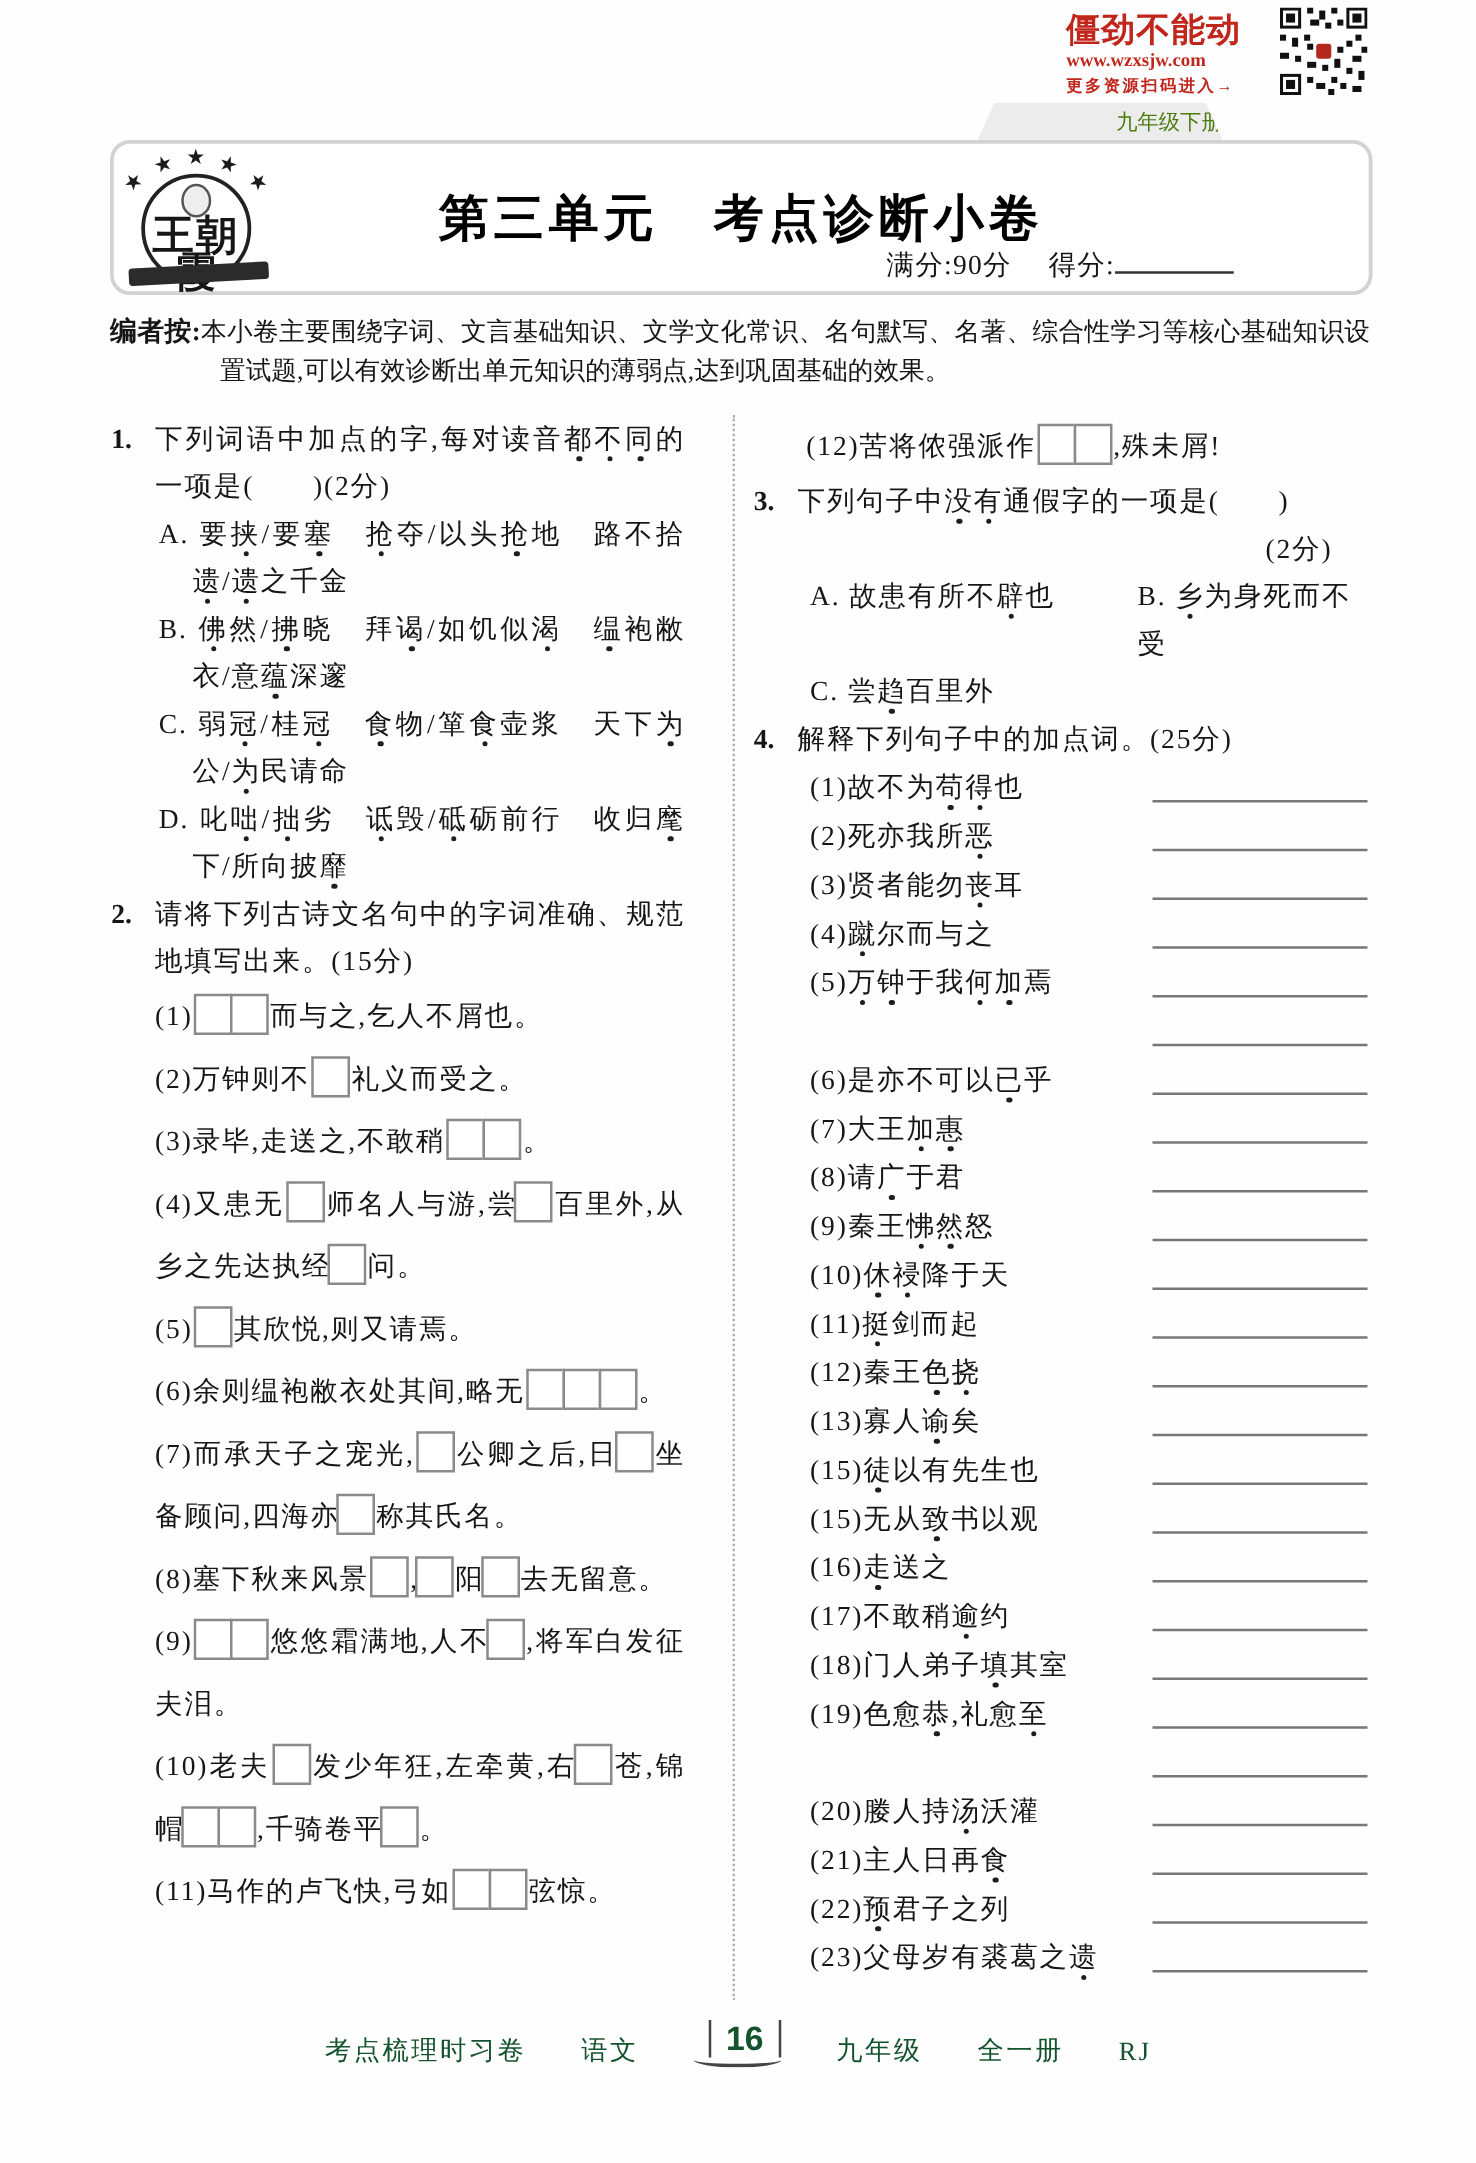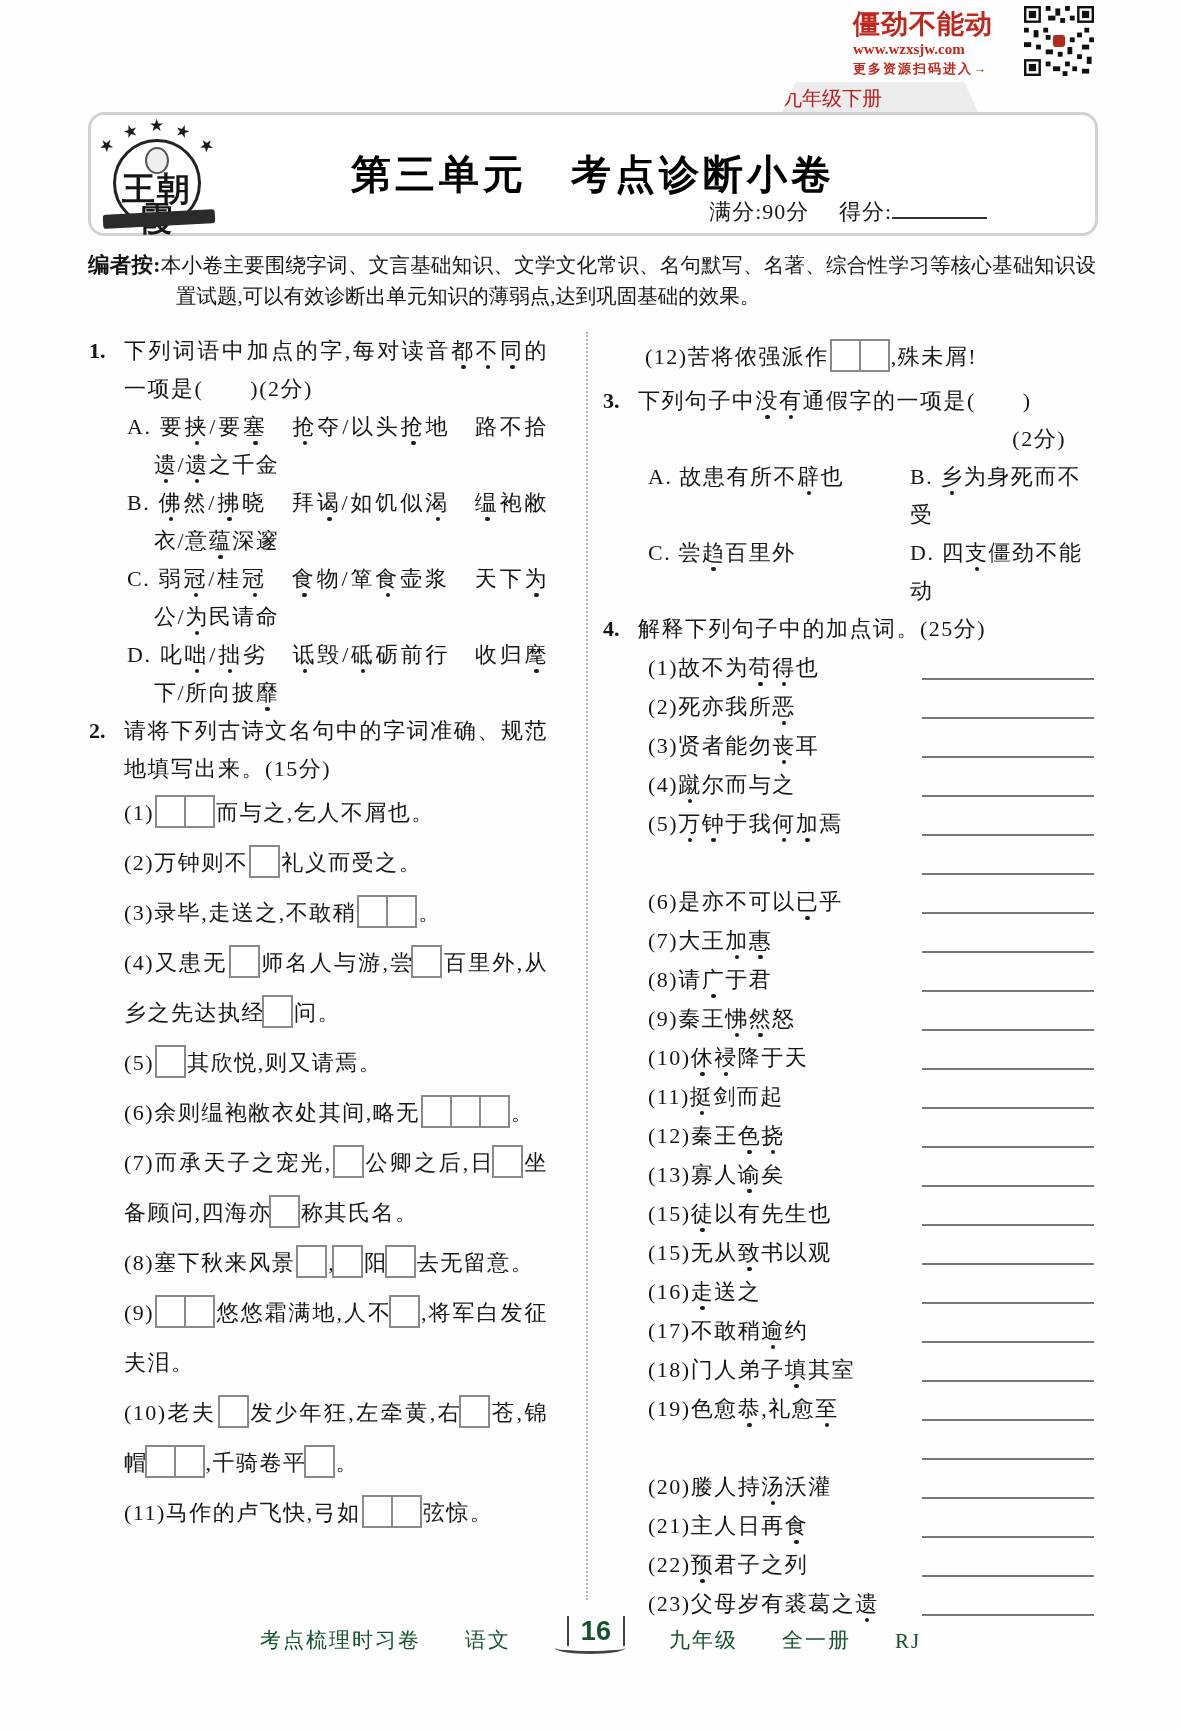--- a/index.html
+++ b/index.html
@@ -9,21 +9,21 @@
   
   .brand{position:absolute;left:853px;top:10px;width:170px;color:#c0261b;}
   .brand-name{font-family:"Liberation Sans",sans-serif;font-weight:bold;font-size:27px;line-height:29px;letter-spacing:1px;}
   .brand-url{font-family:Liberation Serif, serif;font-weight:bold;font-size:15px;line-height:21px;}
   .brand-tag{font-family:"Liberation Sans",sans-serif;font-weight:bold;font-size:13px;line-height:17px;letter-spacing:2px;}
   .qr{position:absolute;left:1024px;top:6px;width:70px;height:70px;}
 
   
   .tab{position:absolute;left:782px;top:82px;width:196px;height:30px;background:#ececec;
        border-radius:10px 10px 0 0;clip-path:polygon(7% 0,93% 0,100% 100%,0 100%);
-       font-family:"Liberation Sans",sans-serif;font-size:20px;color:#b91c1c;text-align:left;line-height:32px;}
+       font-family:"Liberation Sans",sans-serif;font-size:17px;color:#4d7c0f;text-align:right;line-height:32px;}
   .card{position:absolute;left:88px;top:112px;width:1004px;height:118px;border:3px solid #d2d2d2;
         border-radius:16px;background:#fff;}
   .card-title{position:absolute;left:220px;right:220px;top:32px;text-align:center;
         font-family:"Liberation Sans",sans-serif;font-weight:bold;font-size:40px;letter-spacing:4px;color:#000;}
   .scoreline{position:absolute;right:108px;bottom:6px;font-size:22px;letter-spacing:1px;}
   .score-blank{display:inline-block;width:95px;height:6px;border-bottom:2px solid #333;}
 
   
   .logo{position:absolute;left:8px;top:0px;width:120px;height:118px;}
   .logo-star{position:absolute;font-size:17px;color:#1b1b1b;line-height:17px;}
@@ -193,21 +193,20 @@
 
     <div class="col-r q">
       <div class="q2-item" style="padding-left:43px;"><span>(12)</span><span>苦将侬强派作<span class="bx"></span><span class="bx"></span>,殊未屑!</span></div>
 
       <div class="stem"><span class="qnum">3.</span><span>下列句子中<span class="dt">没</span><span class="dt">有</span>通假字的一项是(　　)</span></div>
       <div class="points">(2分)</div>
       <div class="q3-opts">
         <div><span>A.</span> <span>故患有所不<span class="dt">辟</span>也</span></div>
         <div><span>B.</span> <span><span class="dt">乡</span>为身死而不受</span></div>
         <div><span>C.</span> <span>尝<span class="dt">趋</span>百里外</span></div>
-        <div><span>D.</span> <span>四<span class="dt">支</span>僵劲不能动</span></div>
       </div>
 
       <div class="stem"><span class="qnum">4.</span><span>解释下列句子中的加点词。(25分)</span></div>
 
       <div class="q4-row">
           <span class="q4-main"><span>(1)</span><span>故不为<span class="dt">苟</span><span class="dt">得</span>也</span></span>
           <span class="ans"></span>
         </div>
       <div class="q4-row">
           <span class="q4-main"><span>(2)</span><span>死亦我所<span class="dt">恶</span></span></span>

